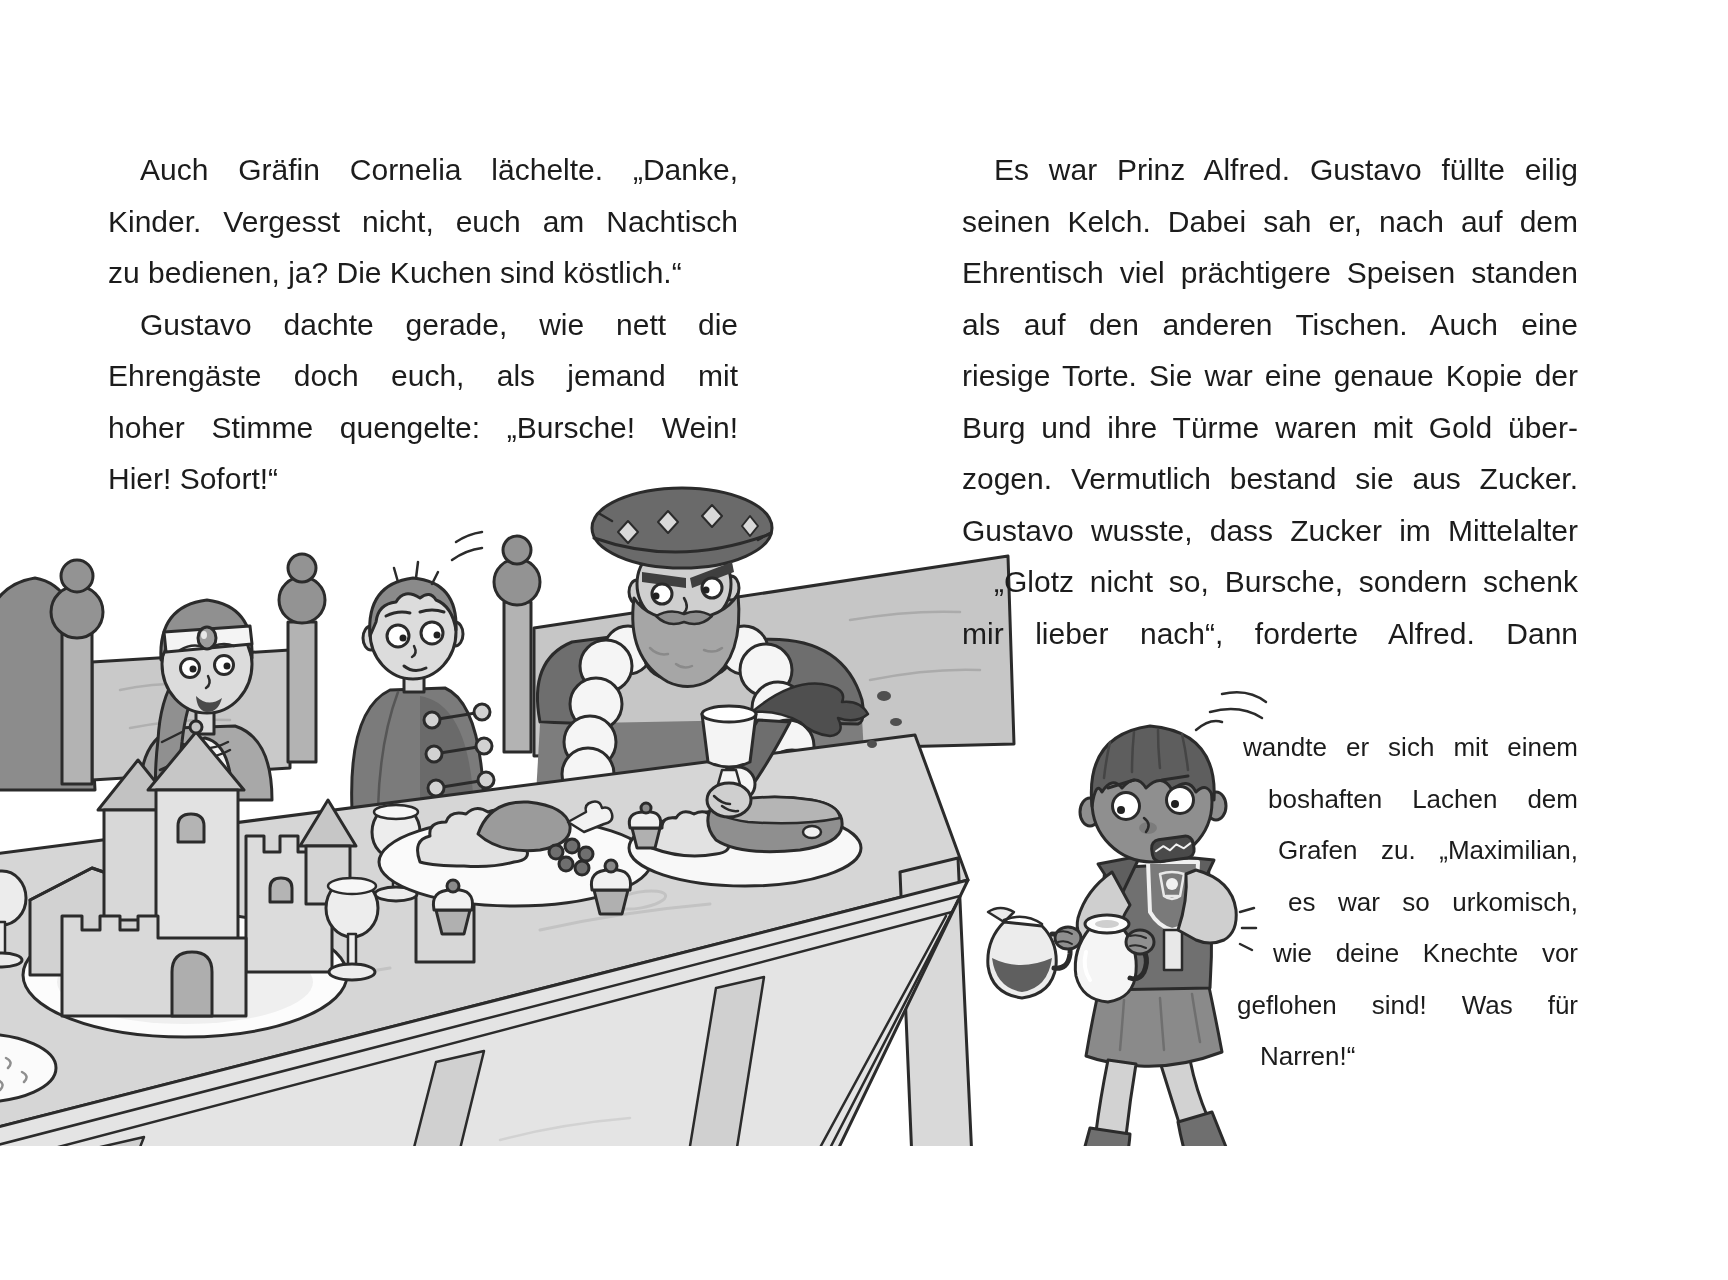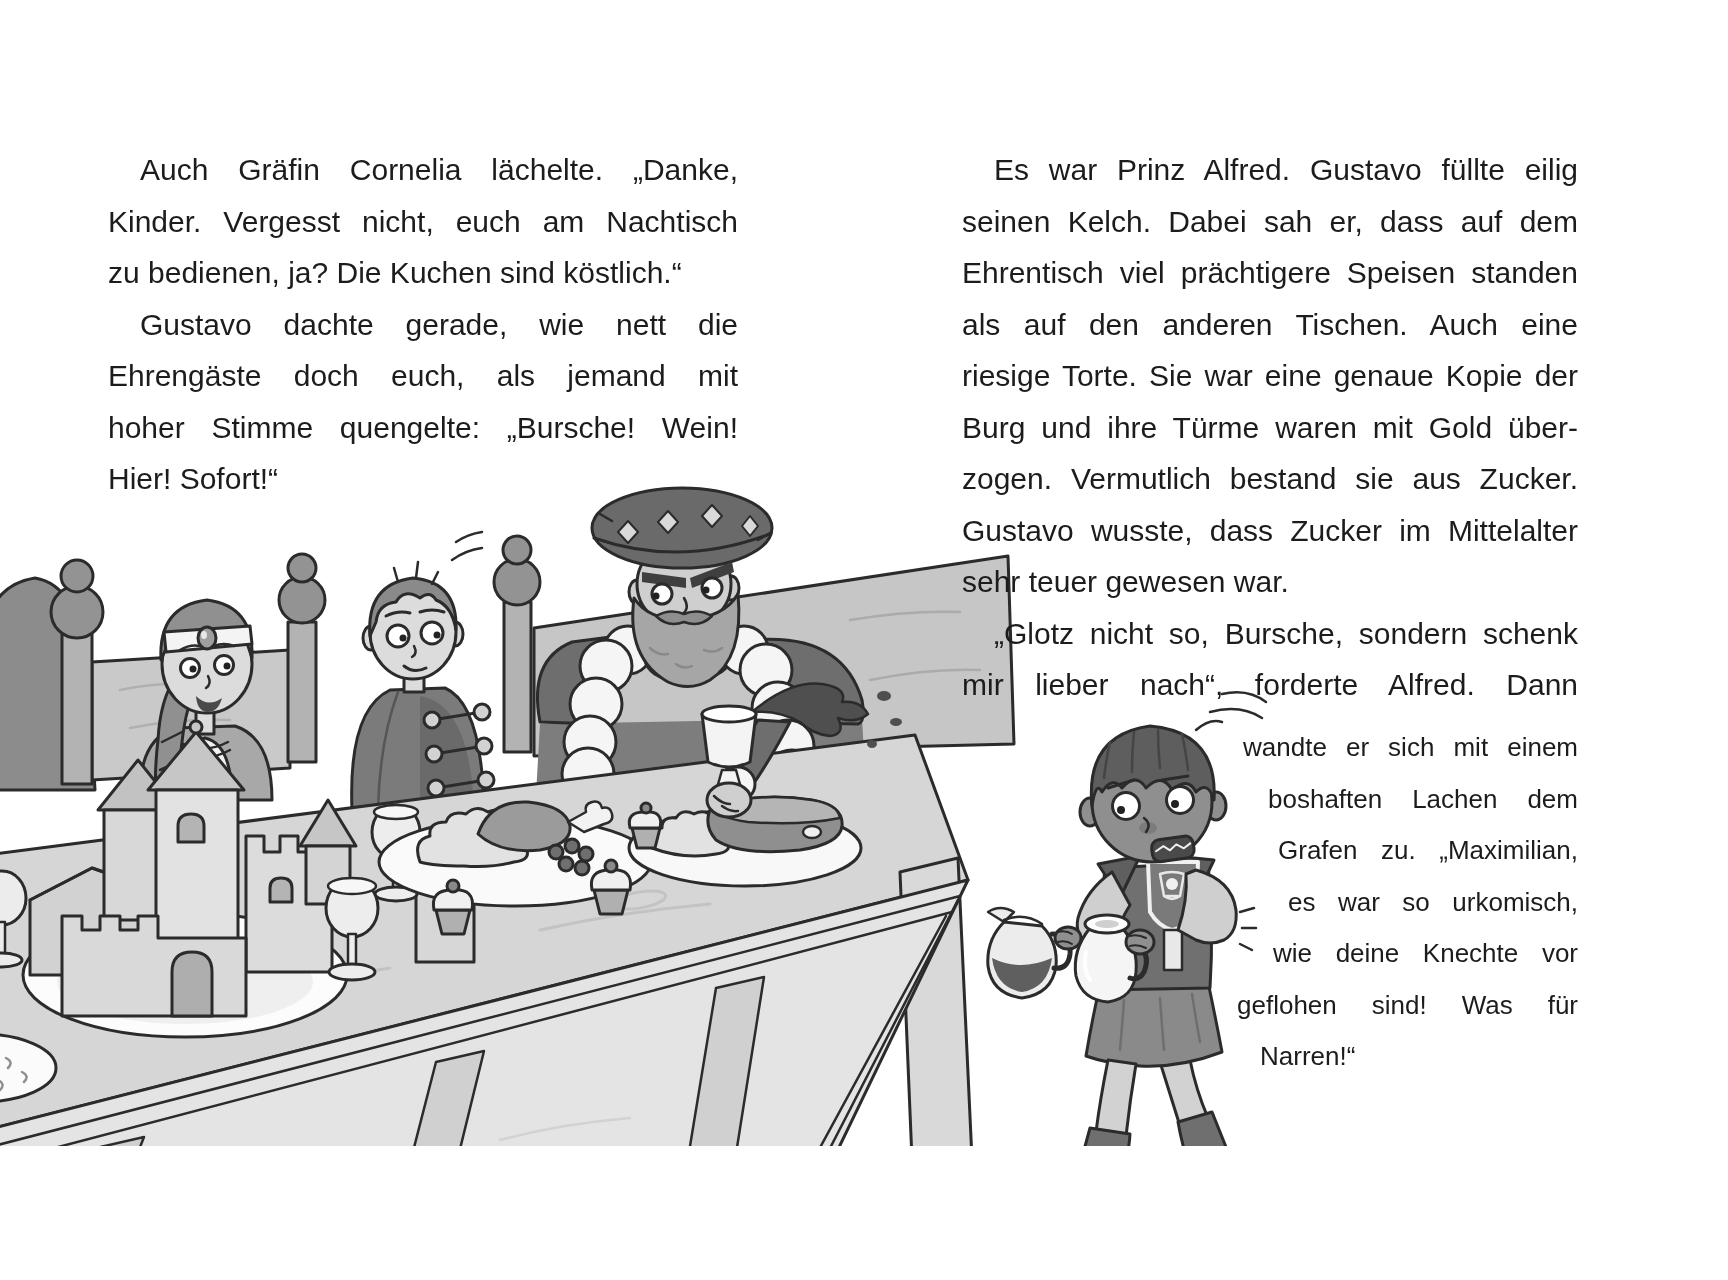--- a/index.html
+++ b/index.html
@@ -319,28 +319,27 @@
       <div class="line">Kinder. Vergesst nicht, euch am Nachtisch</div>
       <div class="line end">zu bedienen, ja? Die Kuchen sind köstlich.“</div>
       <div class="line indent">Gustavo dachte gerade, wie nett die</div>
       <div class="line">Ehrengäste doch euch, als jemand mit</div>
       <div class="line">hoher Stimme quengelte: „Bursche! Wein!</div>
       <div class="line end">Hier! Sofort!“</div>
     </div>
 
   <div class="col col-right">
       <div class="line indent">Es war Prinz Alfred. Gustavo füllte eilig</div>
-      <div class="line">seinen Kelch. Dabei sah er, dass auf dem</div>
+      <div class="line">seinen Kelch. Dabei sah er, nach auf dem</div>
       <div class="line">Ehrentisch viel prächtigere Speisen standen</div>
       <div class="line">als auf den anderen Tischen. Auch eine</div>
       <div class="line">riesige Torte. Sie war eine genaue Kopie der</div>
       <div class="line">Burg und ihre Türme waren mit Gold über-</div>
       <div class="line">zogen. Vermutlich bestand sie aus Zucker.</div>
       <div class="line">Gustavo wusste, dass Zucker im Mittelalter</div>
-      <div class="line end">sehr teuer gewesen war.</div>
       <div class="line indent">„Glotz nicht so, Bursche, sondern schenk</div>
       <div class="line">mir lieber nach“, forderte Alfred. Dann</div>
     </div>
 
   <div class="wrap-col">
       <div class="line">wandte er sich mit einem</div>
       <div class="line">boshaften Lachen dem</div>
       <div class="line">Grafen zu. „Maximilian,</div>
       <div class="line">es war so urkomisch,</div>
       <div class="line">wie deine Knechte vor</div>

